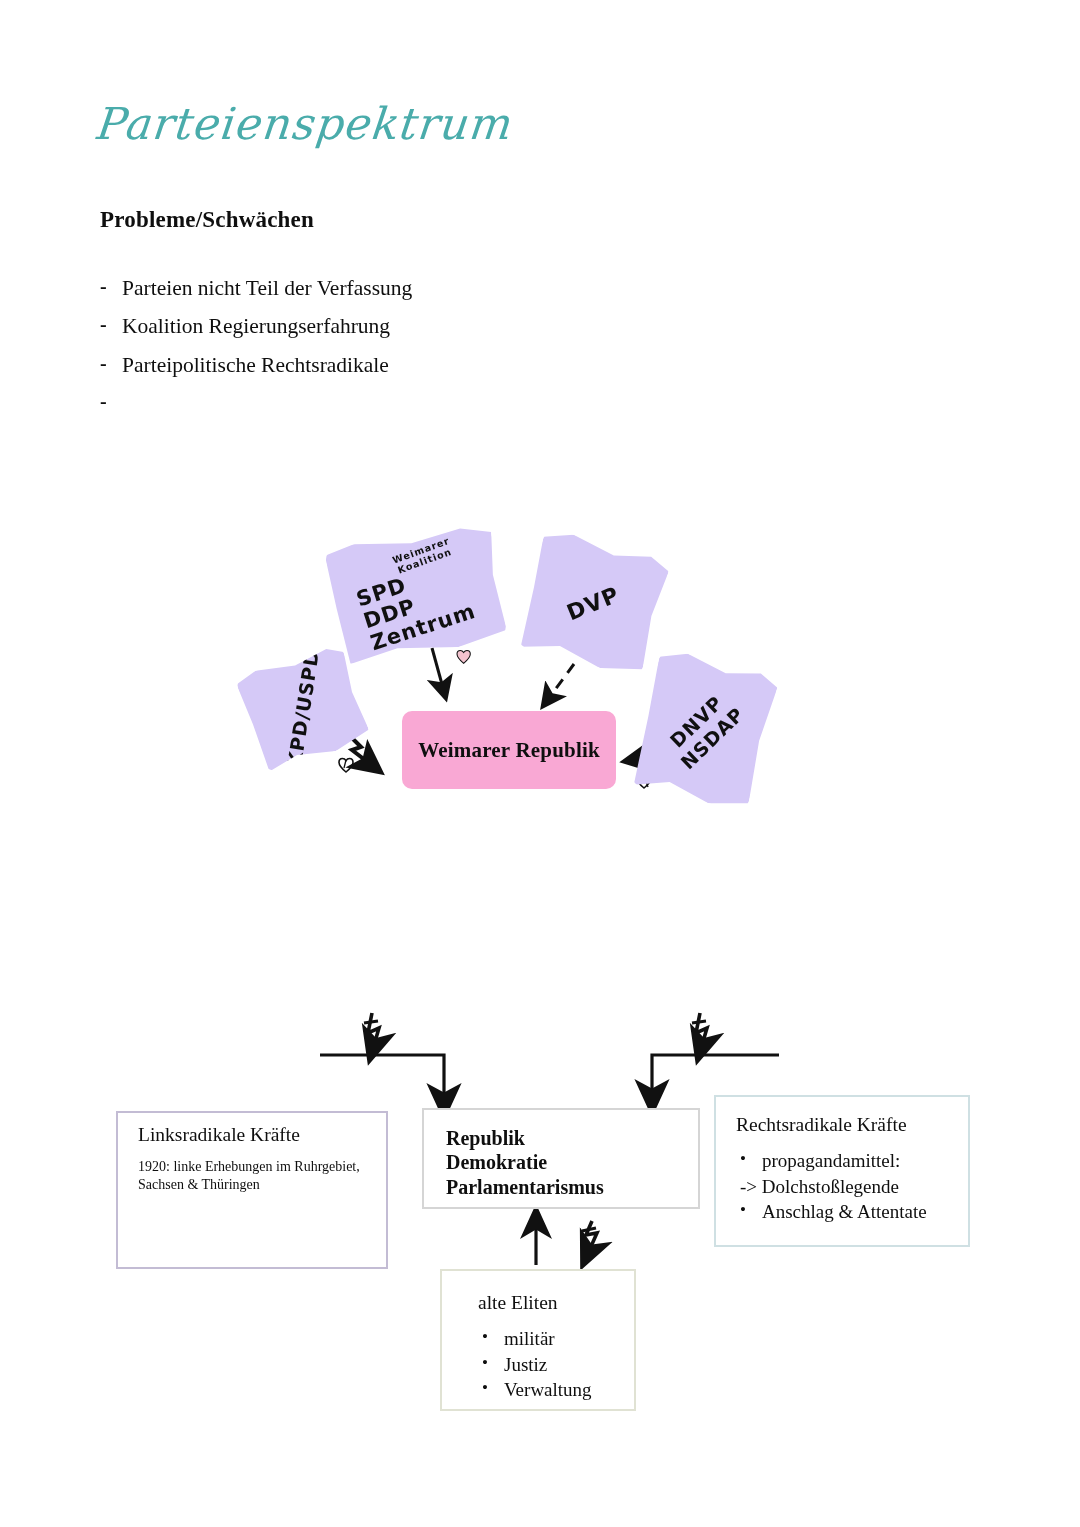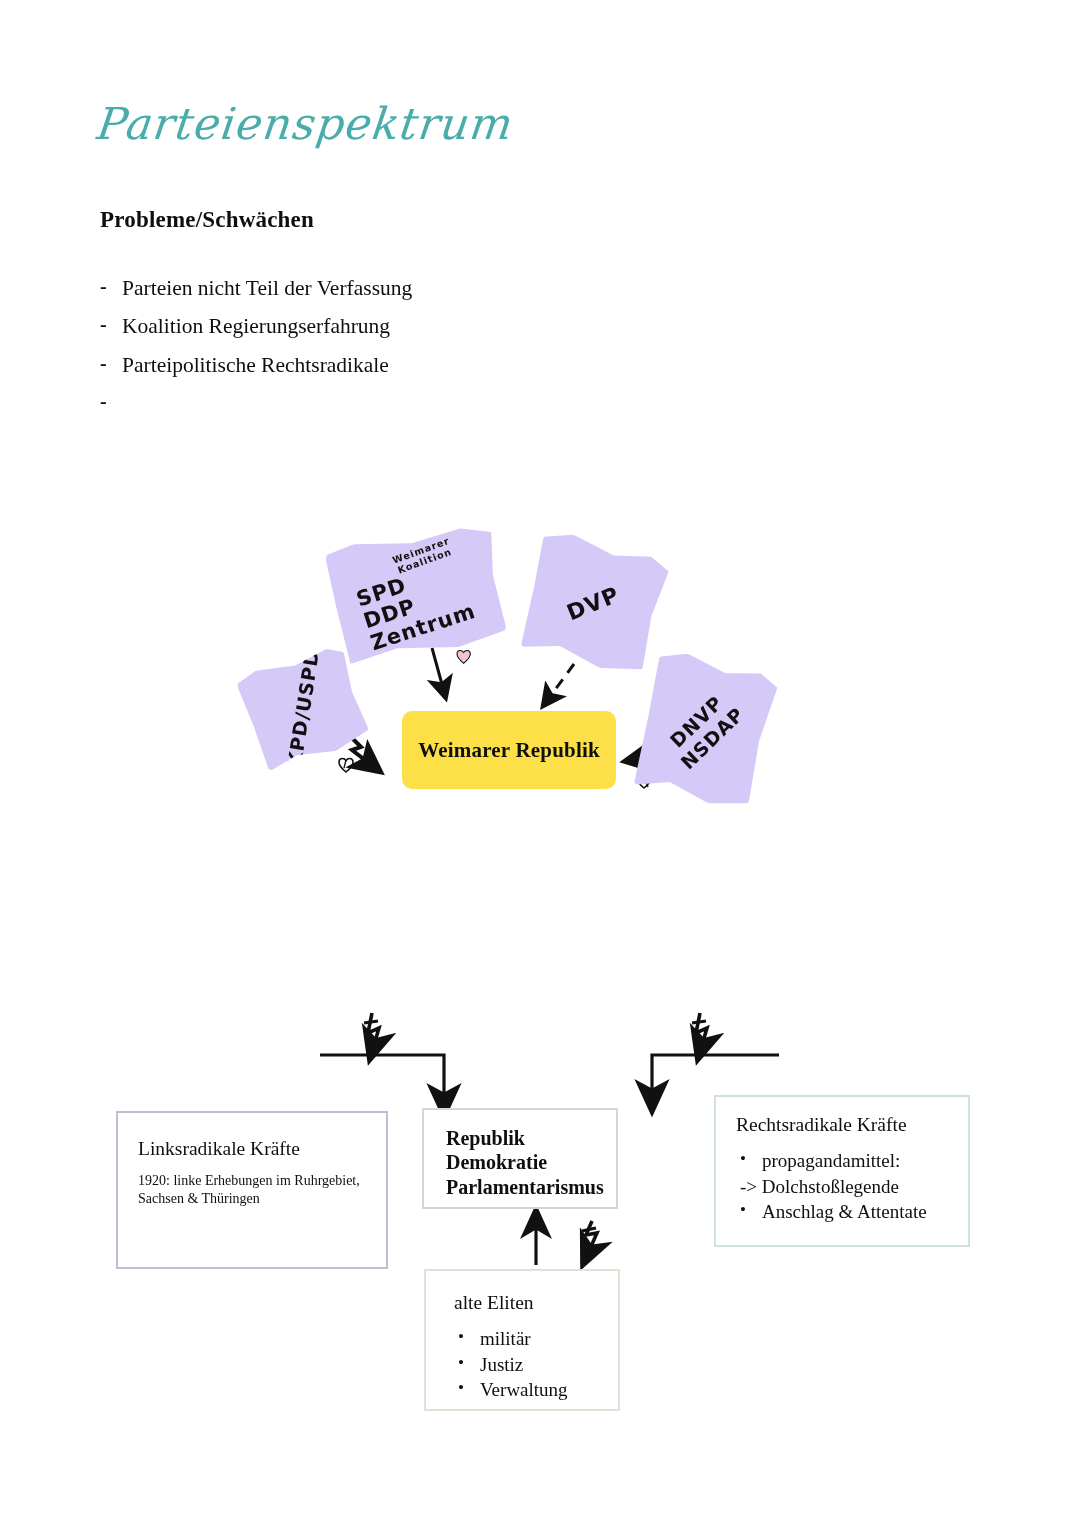--- a/index.html
+++ b/index.html
@@ -147,21 +147,21 @@
     line-height: 1.2;
     transform: rotate(-58deg);
     text-align: center;
   }
 
   
   #weimarer-republik-box {
     position: absolute;
     left: 402px; top: 211px;
     width: 214px; height: 78px;
-    background: #fde047;
+    background: #f9a8d4;
     border-radius: 10px;
     display: flex;
     align-items: center;
     justify-content: center;
     font-weight: bold;
     font-size: 21px;
     letter-spacing: .2px;
   }
 
   
@@ -170,40 +170,40 @@
     left: 0;
     top: 995px;
     width: 1080px;
     height: 460px;
   }
   .fbox {
     position: absolute;
     box-sizing: border-box;
     background: #ffffff;
     border: 2px solid #cccccc;
-    padding: 24px 18px 14px 20px;
+    padding: 10px 18px 14px 20px;
   }
   #box-links {
     left: 116px; top: 116px; width: 272px; height: 158px;
     border-color: #c3bcd4;
   }
   #box-mitte {
-    left: 422px; top: 113px; width: 196px; height: 101px;
+    left: 422px; top: 113px; width: 278px; height: 101px;
     border-color: #d5d5d5;
     padding: 16px 16px 12px 22px;
   }
   #box-rechts {
     left: 714px; top: 100px; width: 256px; height: 152px;
     border-color: #cfe0e3;
     padding: 16px 14px 12px 20px;
   }
   #box-eliten {
-    left: 424px; top: 274px; width: 196px; height: 142px;
+    left: 440px; top: 274px; width: 196px; height: 142px;
     border-color: #e0e2d3;
-    padding: 20px 14px 12px 28px;
+    padding: 20px 14px 12px 36px;
   }
 
   .fbox .head {
     font-size: 19.5px;
     line-height: 1.2;
     margin-bottom: 12px;
   }
   .fbox .head.bold {
     font-weight: bold;
     font-size: 20px;

